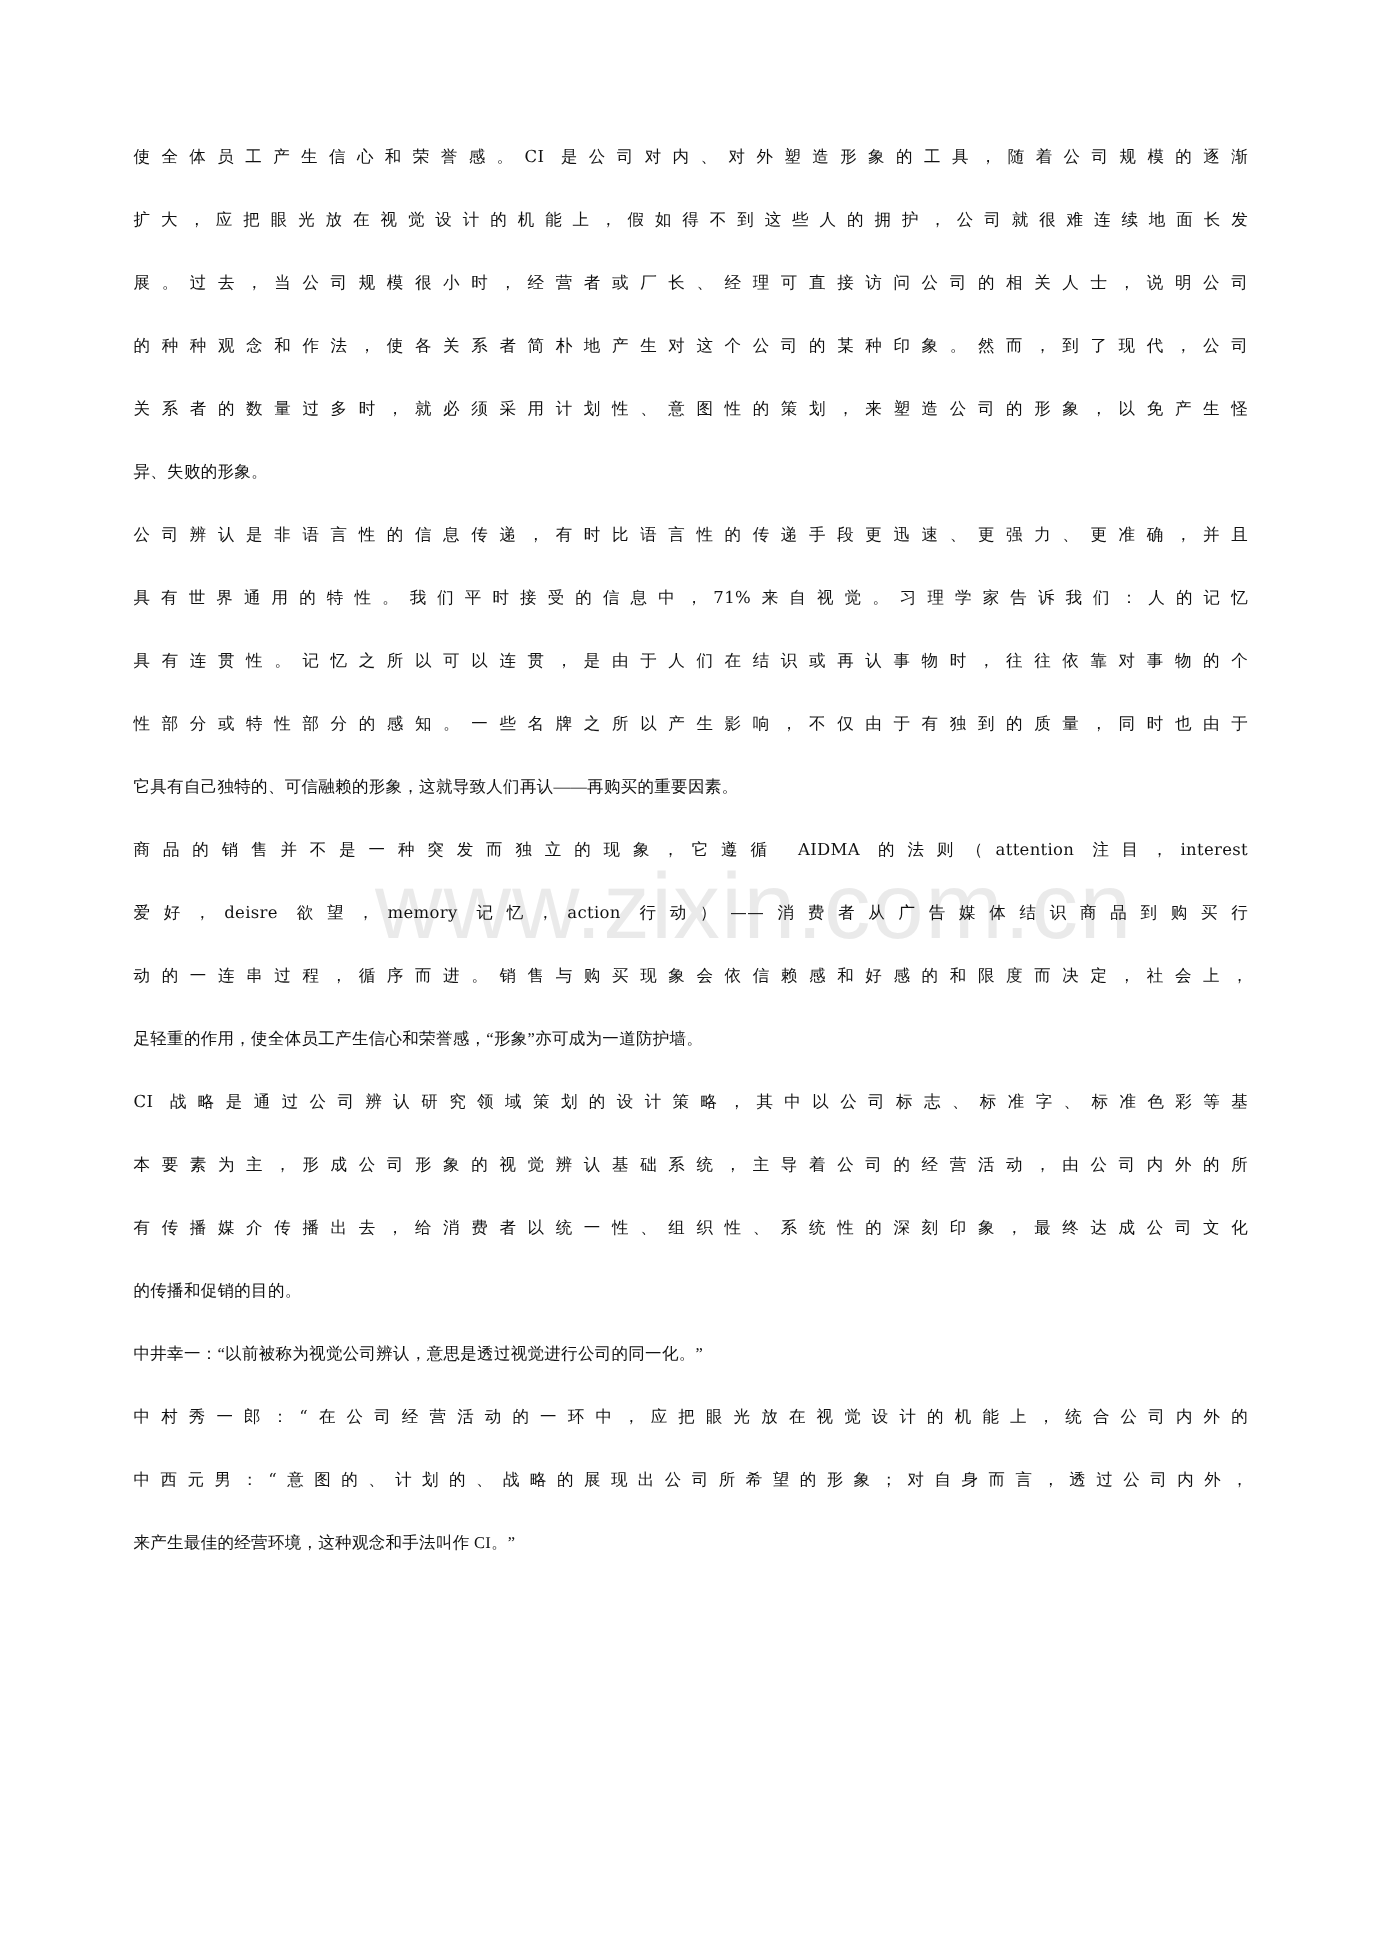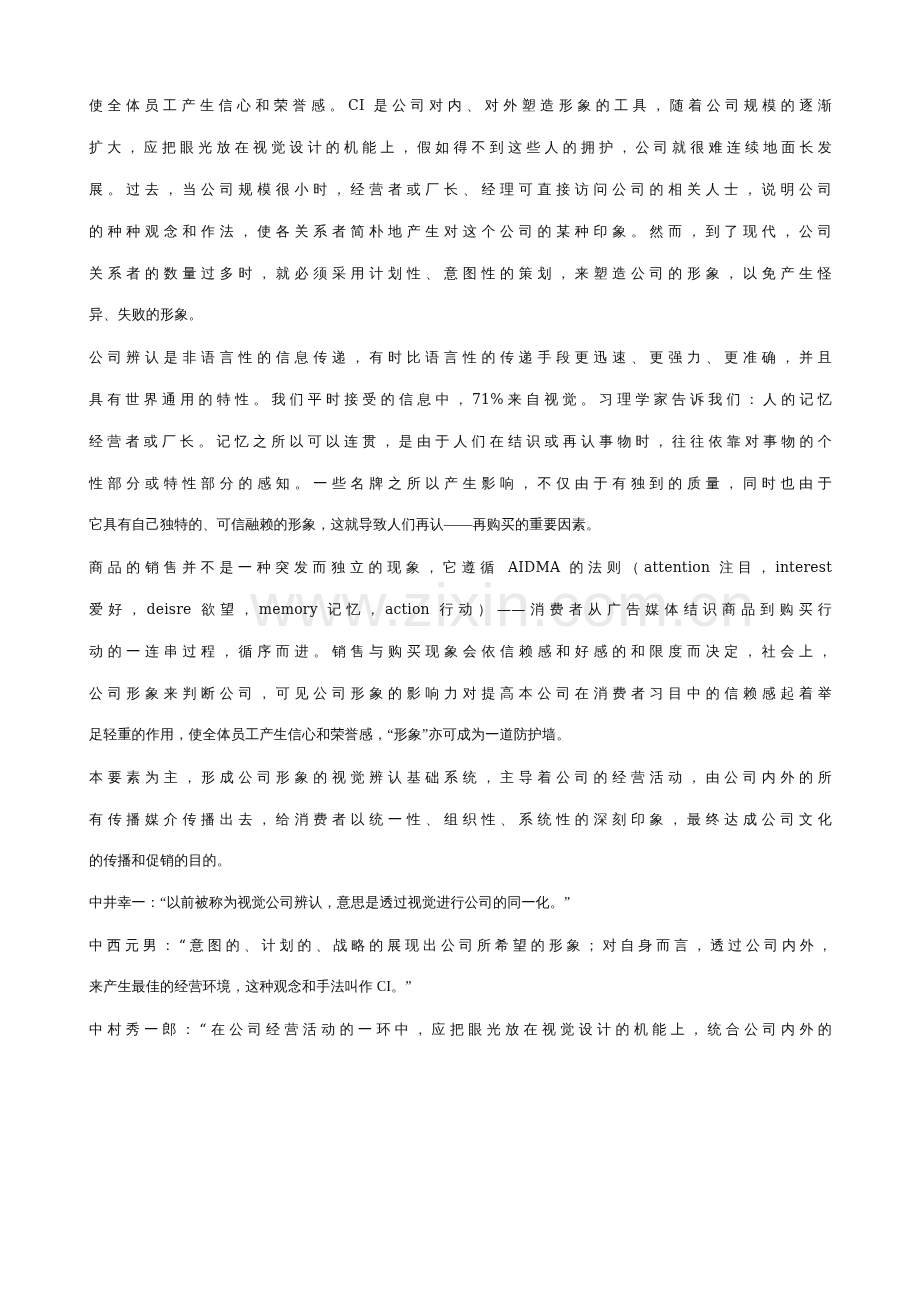--- a/index.html
+++ b/index.html
@@ -23,21 +23,21 @@
   }
   .text-block {
     position: absolute;
     left: 89px;
     top: 88px;
     width: 743px;
   }
   .line {
     height: 42px;
     line-height: 34px;
-    font-size: 14px;
+    font-size: 11px;
     white-space: nowrap;
     text-align: justify;
     text-align-last: justify;
     letter-spacing: 0.2px;
     overflow: visible;
   }
   .line.last {
     text-align-last: left;
     font-family: Liberation Serif, serif;
   }
@@ -72,47 +72,47 @@
       <div class="line">扩大，应把眼光放在视觉设计的机能上，假如得不到这些人的拥护，公司就很难连续地面长发</div>
       <div class="line">展。过去，当公司规模很小时，经营者或厂长、经理可直接访问公司的相关人士，说明公司</div>
       <div class="line">的种种观念和作法，使各关系者简朴地产生对这个公司的某种印象。然而，到了现代，公司</div>
       <div class="line">关系者的数量过多时，就必须采用计划性、意图性的策划，来塑造公司的形象，以免产生怪</div>
       <div class="line last">异、失败的形象。</div>
     </div>
 
     <div>
       <div class="line">公司辨认是非语言性的信息传递，有时比语言性的传递手段更迅速、更强力、更准确，并且</div>
       <div class="line">具有世界通用的特性。我们平时接受的信息中，71%来自视觉。习理学家告诉我们：人的记忆</div>
-      <div class="line">经营者或厂长。记忆之所以可以连贯，是由于人们在结识或再认事物时，往往依靠对事物的个</div>
+      <div class="line">具有连贯性。记忆之所以可以连贯，是由于人们在结识或再认事物时，往往依靠对事物的个</div>
       <div class="line">性部分或特性部分的感知。一些名牌之所以产生影响，不仅由于有独到的质量，同时也由于</div>
       <div class="line last">它具有自己独特的、可信融赖的形象，这就导致人们再认——再购买的重要因素。</div>
     </div>
 
     <div>
       <div class="line">商品的销售并不是一种突发而独立的现象，它遵循 AIDMA 的法则（attention 注目，interest</div>
       <div class="line">爱好，deisre 欲望，memory 记忆，action 行动）——消费者从广告媒体结识商品到购买行</div>
       <div class="line">动的一连串过程，循序而进。销售与购买现象会依信赖感和好感的和限度而决定，社会上，</div>
-      <div class="line">公司形象来判断公司，可见公司形象的影响力对提高本公司在消费者习目中的信赖感起着举</div>
       <div class="line last">足轻重的作用，使全体员工产生信心和荣誉感，“形象”亦可成为一道防护墙。</div>
     </div>
 
     <div>
+      <div class="line">CI 战略是通过公司辨认研究领域策划的设计策略，其中以公司标志、标准字、标准色彩等基</div>
       <div class="line">本要素为主，形成公司形象的视觉辨认基础系统，主导着公司的经营活动，由公司内外的所</div>
       <div class="line">有传播媒介传播出去，给消费者以统一性、组织性、系统性的深刻印象，最终达成公司文化</div>
       <div class="line last">的传播和促销的目的。</div>
     </div>
 
 
     <div>
       <div class="line last">中井幸一：“以前被称为视觉公司辨认，意思是透过视觉进行公司的同一化。”</div>
     </div>
 
     <div>
-      <div class="line">中西元男：“意图的、计划的、战略的展现出公司所希望的形象；对自身而言，透过公司内外，</div>
-      <div class="line last">来产生最佳的经营环境，这种观念和手法叫作 CI。”</div>
+      <div class="line">中村秀一郎：“在公司经营活动的一环中，应把眼光放在视觉设计的机能上，统合公司内外的</div>
     </div>
 
     <div>
-      <div class="line">中村秀一郎：“在公司经营活动的一环中，应把眼光放在视觉设计的机能上，统合公司内外的</div>
+      <div class="line">中西元男：“意图的、计划的、战略的展现出公司所希望的形象；对自身而言，透过公司内外，</div>
+      <div class="line last">来产生最佳的经营环境，这种观念和手法叫作 CI。”</div>
     </div>
 
   </div>
 </div>
 
 </body></html>

